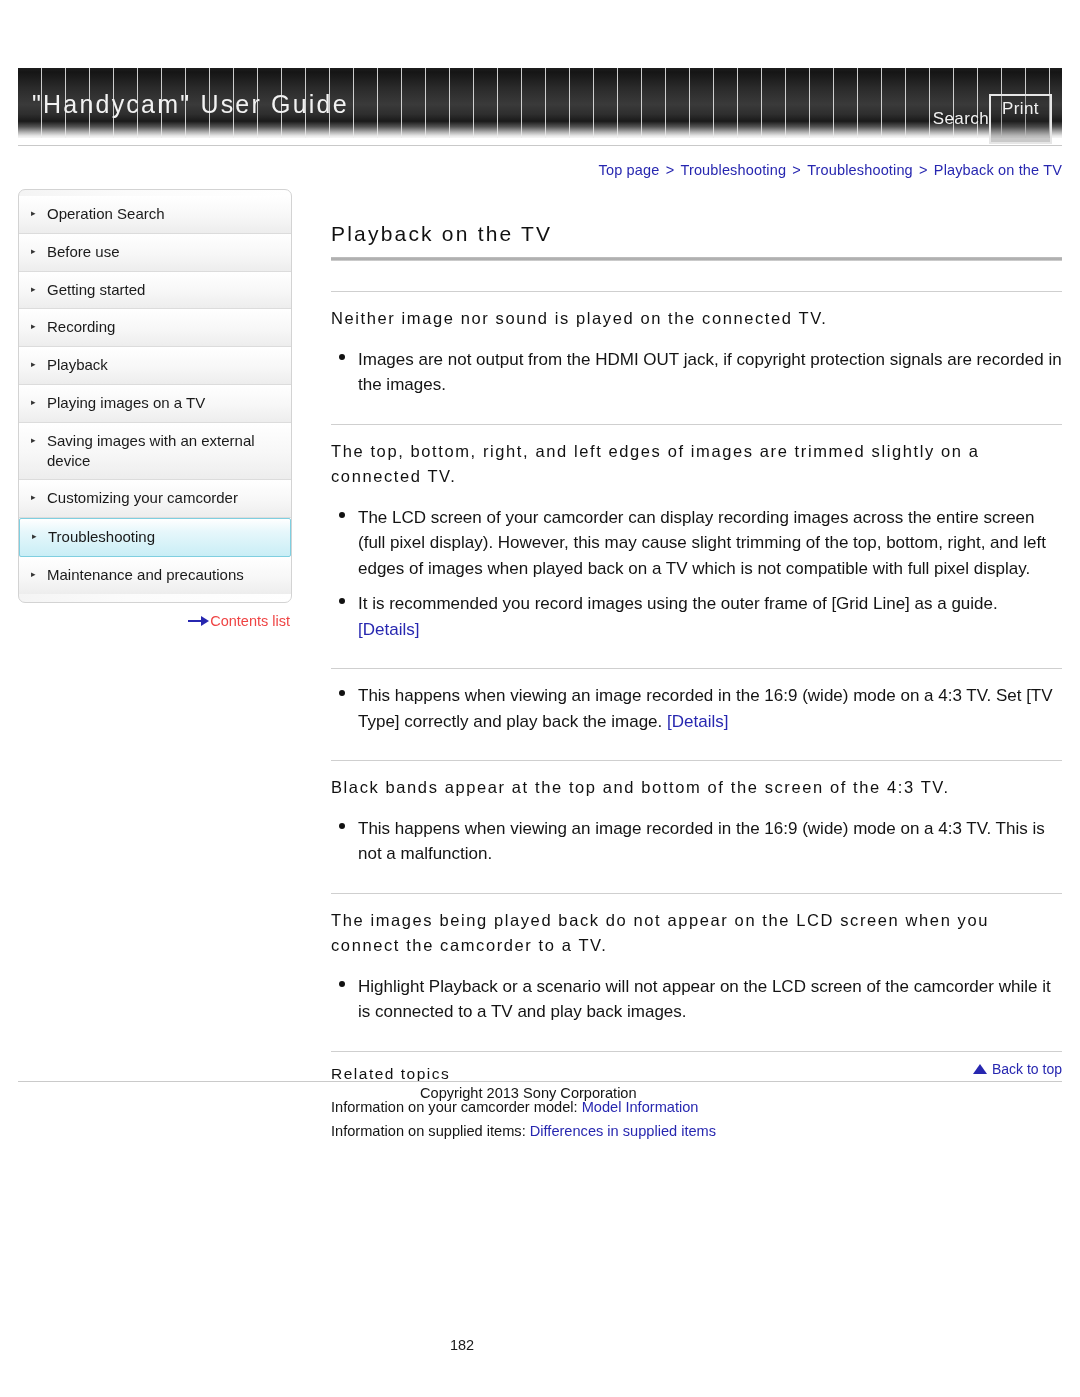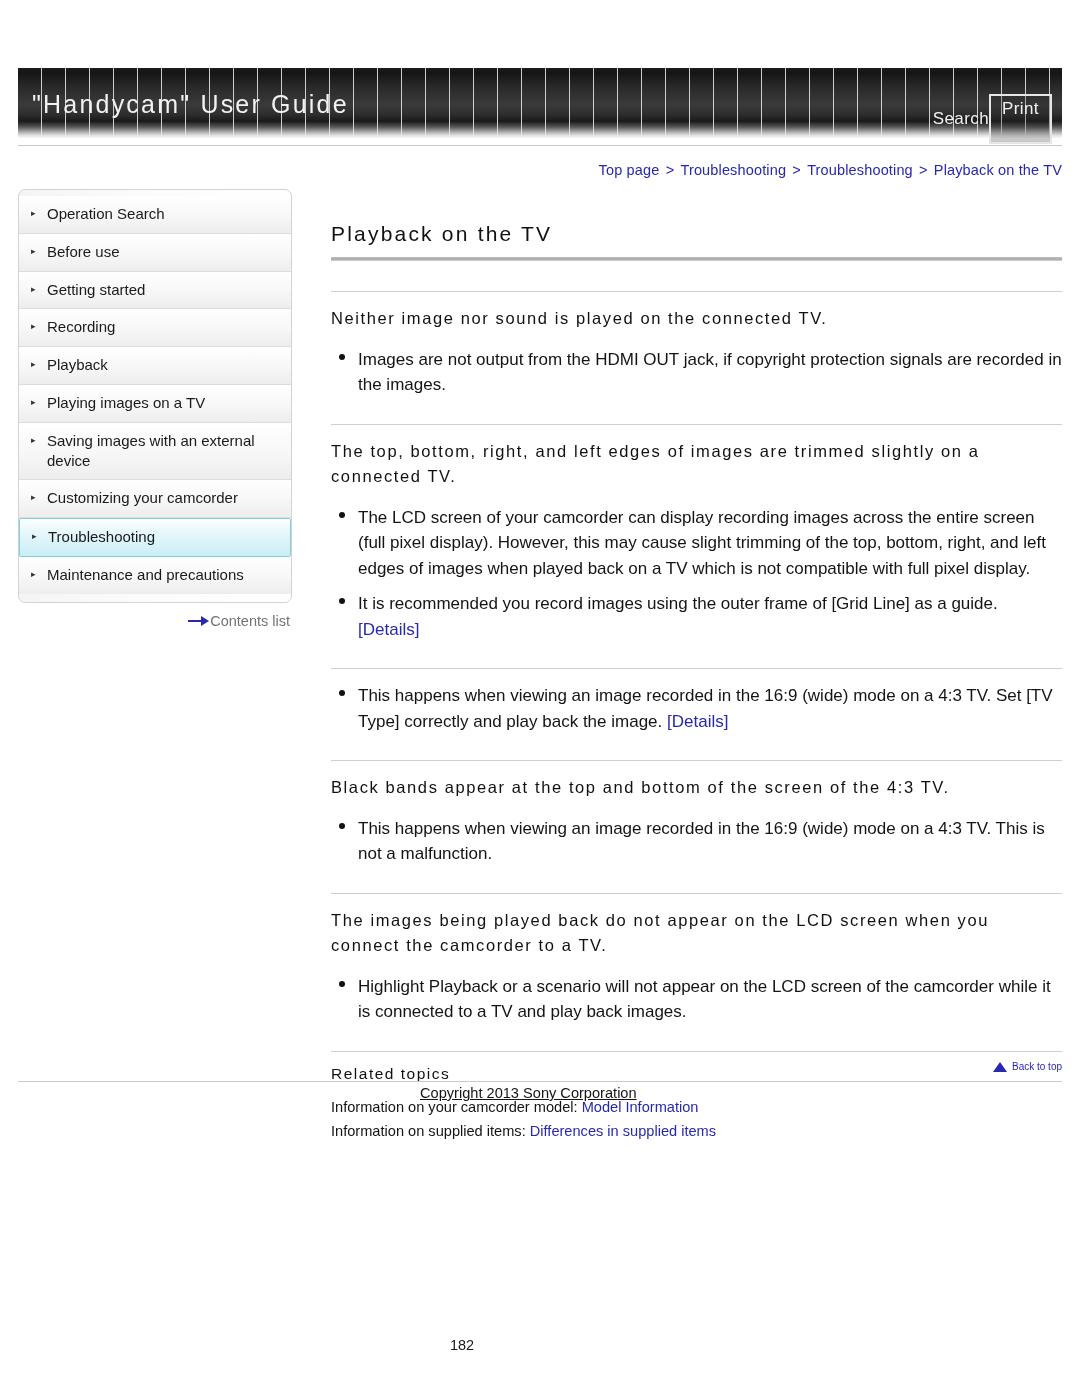--- a/index.html
+++ b/index.html
@@ -149,21 +149,21 @@
   }
   .nav-item.active {
     background: linear-gradient(to bottom, #ffffff 0%, #e6f7fb 35%, #c9eef6 100%);
     border: 1px solid #7fcfe0;
     border-radius: 2px;
   }
   .contents-link {
     margin-top: 10px;
     text-align: right;
     font-size: 14.5px;
-    color: #737373;
+    color: #ef4444;
     display: flex;
     justify-content: flex-end;
     align-items: center;
     padding-right: 2px;
   }
   .arrow-ico {
     display: inline-block;
     width: 22px;
     height: 10px;
     position: relative;
@@ -259,21 +259,21 @@
     color: #141414;
   }
 
   
   .back-top {
     position: absolute;
     left: 0;
     top: 1061px;
     width: 1062px;
     text-align: right;
-    font-size: 10px;
+    font-size: 14px;
     color: #2727b0;
     display: flex;
     justify-content: flex-end;
     align-items: center;
     gap: 5px;
   }
   .tri-up {
     display: inline-block;
     width: 0; height: 0;
     border-left: 7px solid transparent;
@@ -287,21 +287,20 @@
     width: 1044px;
     height: 1px;
     background: #cacaca;
   }
   .copyright {
     position: absolute;
     left: 420px;
     top: 1085px;
     font-size: 14.6px;
     color: #141414;
-    text-decoration: underline;
   }
   .page-num {
     position: absolute;
     left: 0;
     top: 1337px;
     width: 924px;
     text-align: center;
     font-size: 14.5px;
     color: #1a1a1a;
   }

